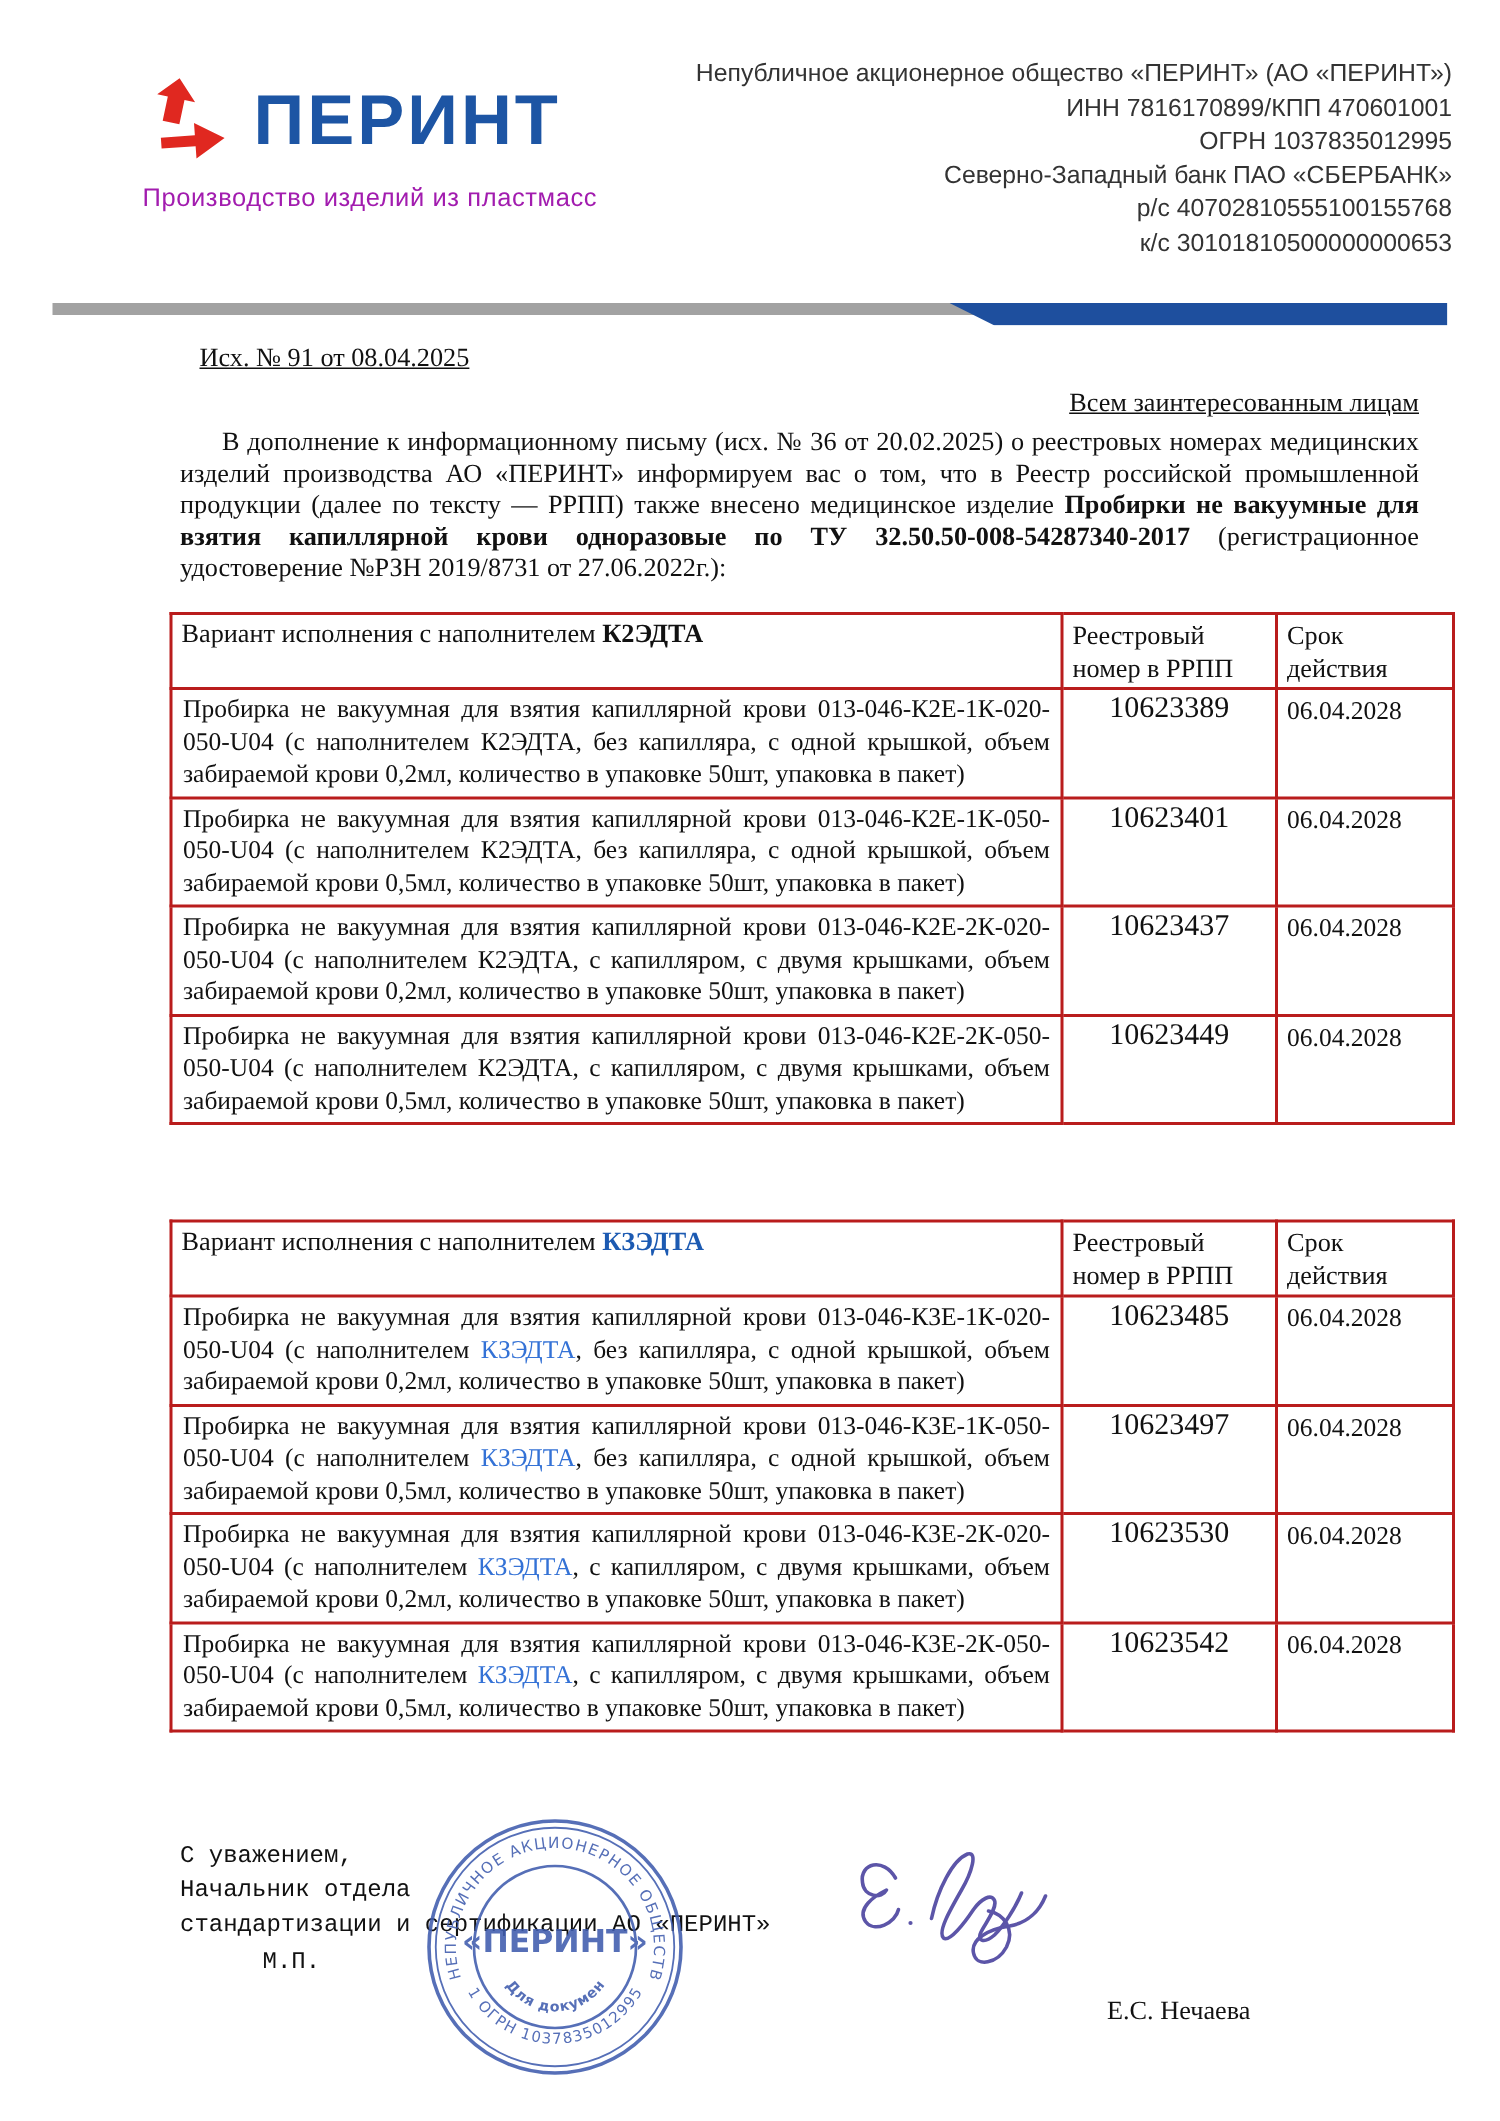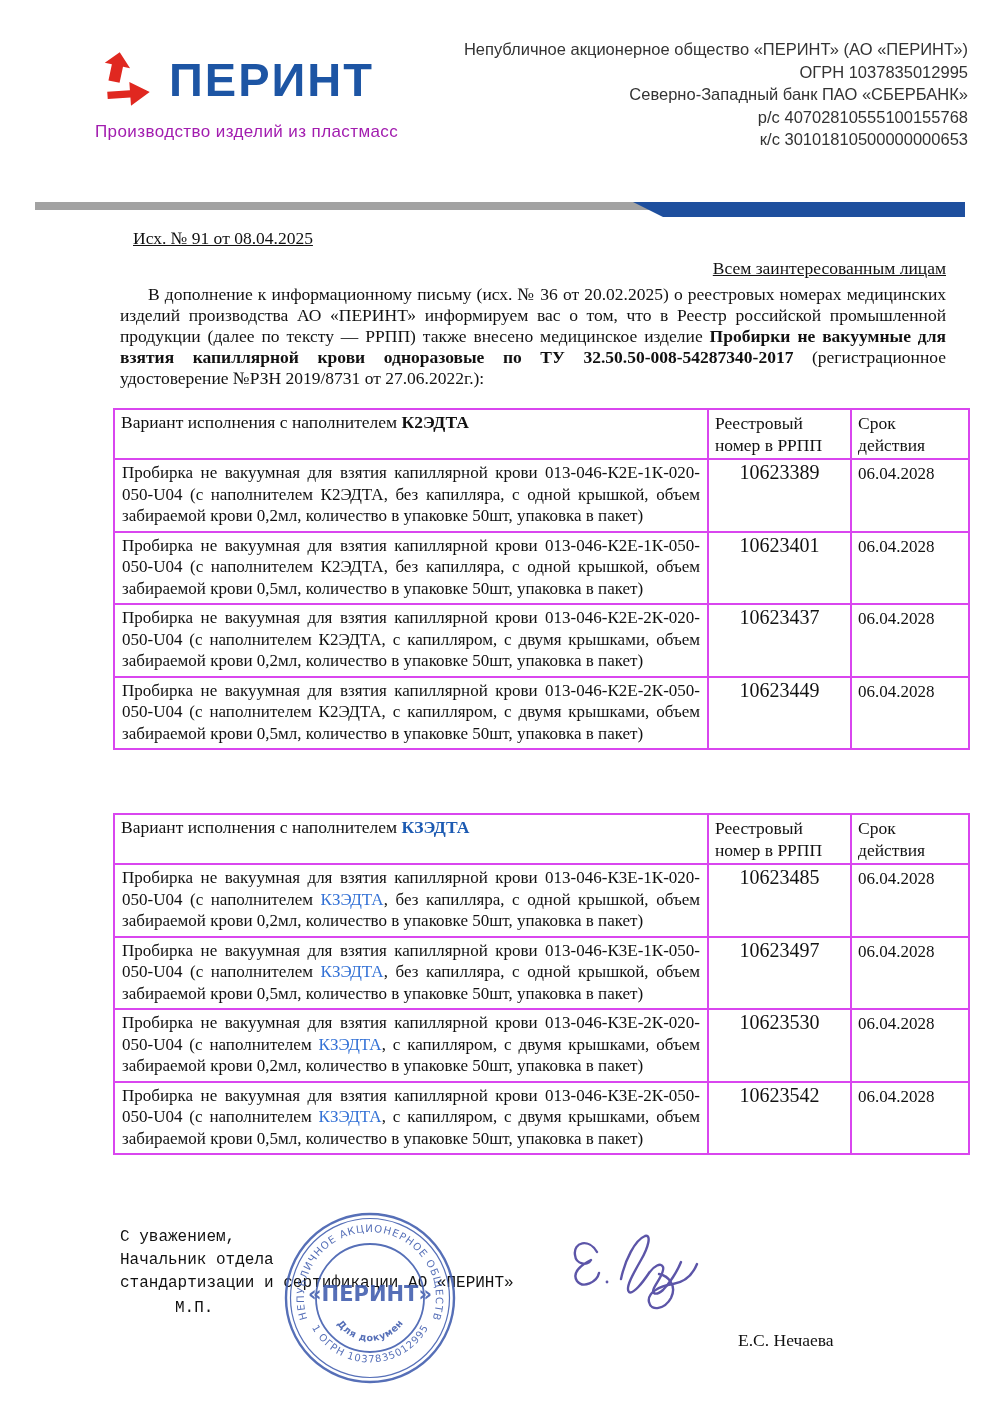--- a/index.html
+++ b/index.html
@@ -27,21 +27,21 @@
   .addressee{position:absolute;left:120px;top:258px;width:826px;text-align:right;font-size:17.5px;}
   .addressee span{text-decoration:underline;}
   .intro{position:absolute;left:120px;top:284px;width:826px;font-size:17.5px;line-height:21px;
     text-align:justify;text-indent:28px;}
   .intro b{font-weight:bold;}
   
   table.reg{position:absolute;left:113px;width:856px;border-collapse:collapse;table-layout:fixed;
     font-size:17px;line-height:21.5px;}
   table.t1{top:408px;}
   table.t2{top:813px;}
-  table.reg th,table.reg td{border:2px solid #d946ef;vertical-align:top;font-weight:normal;}
+  table.reg th,table.reg td{border:2px solid #b91c1c;vertical-align:top;font-weight:normal;}
   col.c-desc{width:594px;} col.c-num{width:143px;} col.c-date{width:118px;}
   th.h-desc{text-align:left;padding:2px 6px;font-size:17.5px;}
   th.h-col{text-align:left;padding:2px 6px;font-size:17.5px;line-height:22px;}
   td.desc{text-align:justify;padding:2px 7px 4px 7px;}
   td.num{text-align:center;font-size:20px;padding-top:2px;}
   td.date{font-size:17px;padding:3px 2px 0 6px;}
   .t1 .variant-filler{font-weight:bold;color:#111;}
   .t2 .variant-filler{font-weight:bold;color:#1c5ab2;}
   .t1 .filler{color:#111;}
   .t2 .filler{color:#3472d6;}
@@ -65,20 +65,21 @@
           <path d="M12 39 H34 V31 L53 42 L34 54 V46 H12 Z" transform="rotate(-4 32 42)"></path>
         </g>
       </svg>
       <div class="wordmark">ПЕРИНТ</div>
     </div>
     <div class="tagline">Производство изделий из пластмасс</div>
   </div>
 
   <div class="letterhead">
     <div>Непубличное акционерное общество «ПЕРИНТ» (АО «ПЕРИНТ»)</div>
+    <div>ИНН 7816170899/КПП 470601001</div>
     <div>ОГРН 1037835012995</div>
     <div>Северно-Западный банк ПАО «СБЕРБАНК»</div>
     <div>р/с 40702810555100155768</div>
     <div>к/с 30101810500000000653</div>
   </div>
 
   <div class="bar">
     <div class="bar-gray"></div>
     <div class="bar-blue"></div>
   </div>

